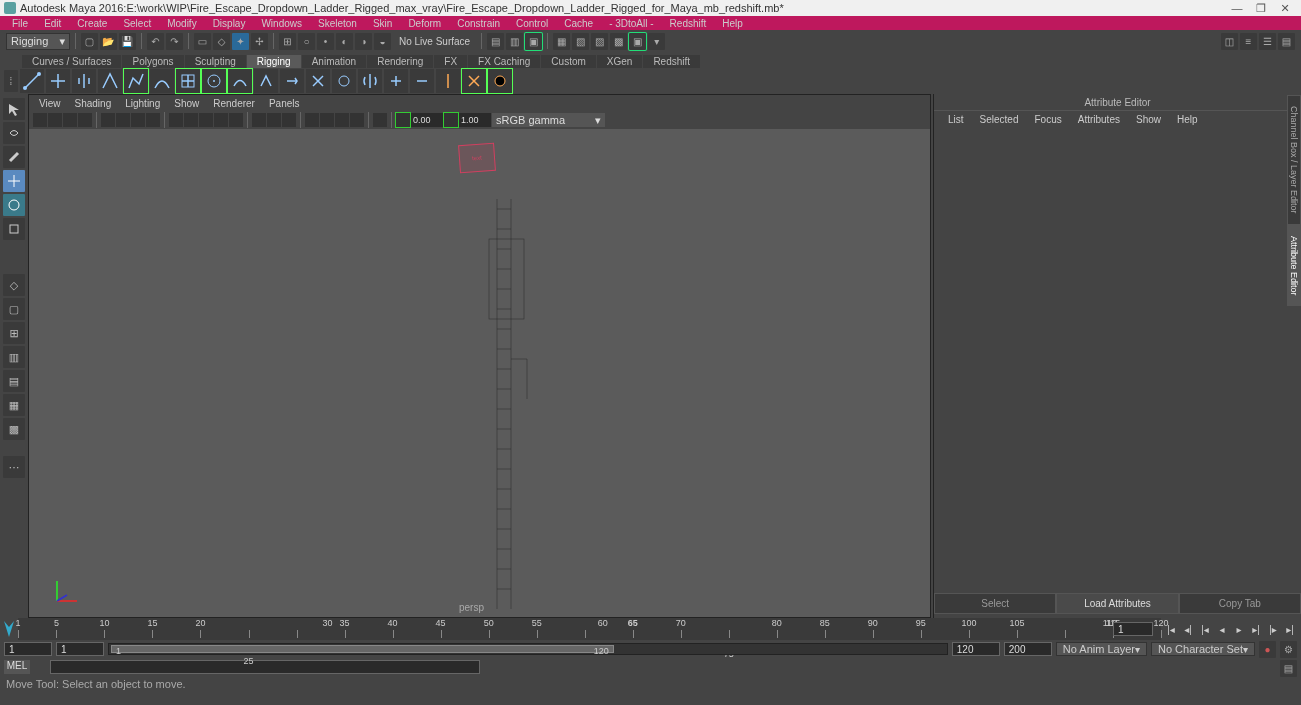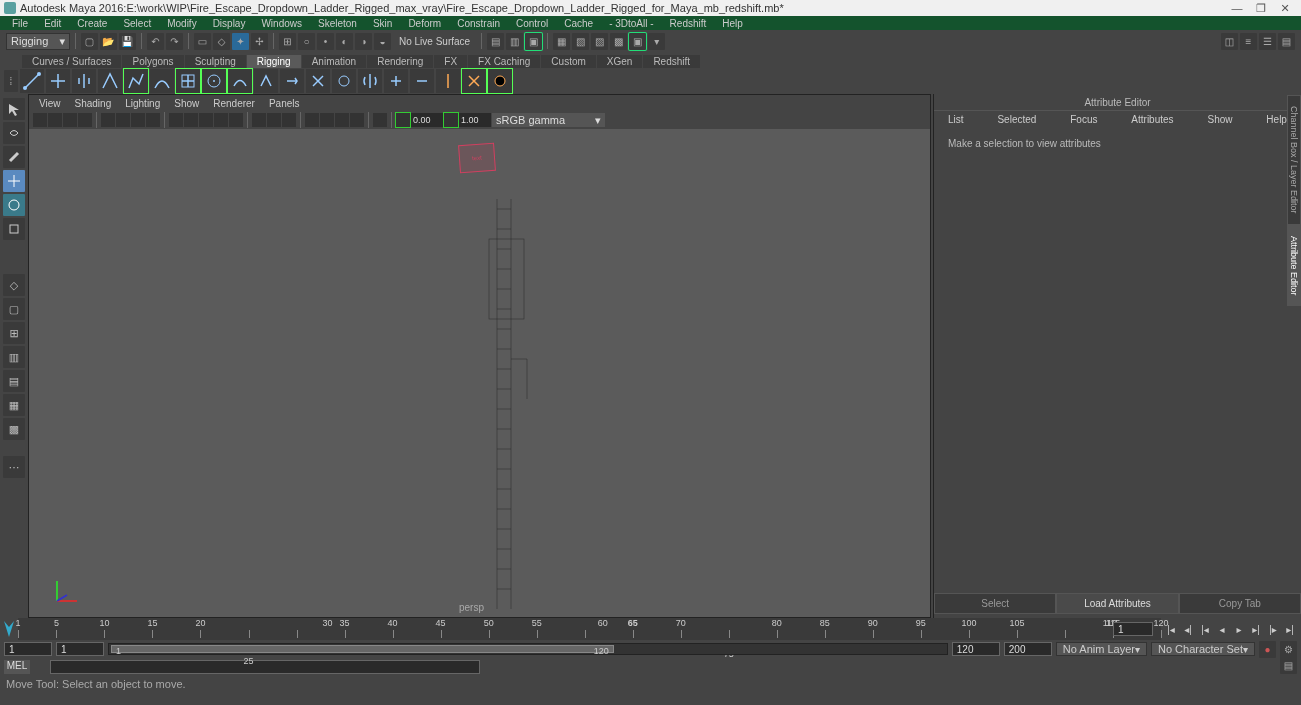--- a/index.html
+++ b/index.html
@@ -1,21 +1,21 @@
 <!DOCTYPE html>
 <html><head>
 <meta charset="utf-8">
 <style>
 * { margin: 0; padding: 0; box-sizing: border-box; font-family: "Segoe UI", Arial, sans-serif; font-size: 11px; user-select: none; }
 body { width: 1301px; height: 705px; background: #444444; color: #bbb; overflow: hidden; position: relative; }
 .titlebar { height: 16px; background: #f0f0f0; color: #333; display: flex; align-items: center; padding: 0 4px; font-size: 10px; }
 .titlebar .icon { width: 12px; height: 12px; background: #5aa0a0; border-radius: 2px; margin-right: 4px; }
 .titlebar .spacer { flex: 1; }
 .titlebar .winbtn { width: 24px; text-align: center; font-size: 11px; color: #555; cursor: pointer; }
-.menubar { height: 14px; background: #14532d; display: flex; align-items: center; gap: 0; padding: 0 4px; }
+.menubar { height: 14px; background: #be185d; display: flex; align-items: center; gap: 0; padding: 0 4px; }
 .menubar .mitem { padding: 0 8px; color: #ccc; font-size: 10px; cursor: pointer; }
 .toolbar1 { height: 22px; background: #444; display: flex; align-items: center; padding: 2px 6px; gap: 2px; }
 .workspace-dd { width: 64px; height: 17px; background: #555; color: #ddd; display: flex; align-items: center; padding: 0 4px; font-size: 10px; border: 1px solid #333; }
 .tbicon { width: 17px; height: 17px; background: #3a3a3a; display: inline-flex; align-items: center; justify-content: center; font-size: 10px; color: #aaa; cursor: pointer; border-radius: 1px; }
 .tbicon.green { box-shadow: 0 0 0 1px #2d7; }
 .tbicon.sel { background: #2a6a9a; }
 .sep { width: 1px; height: 16px; background: #666; margin: 0 3px; }
 .shelftabs { height: 16px; background: #444; display: flex; align-items: flex-end; gap: 1px; padding-left: 22px; }
 .shelftabs .stab { padding: 1px 10px; background: #3a3a3a; color: #bbb; font-size: 10px; cursor: pointer; }
 .shelftabs .stab.active { background: #5a5a5a; color: #fff; }
@@ -37,41 +37,41 @@
 .vptool .vticon { width: 14px; height: 14px; background: #333; cursor: pointer; }
 .vptool .numfield { width: 32px; height: 14px; background: #2a2a2a; color: #ddd; font-size: 9px; padding: 0 2px; display: flex; align-items: center; }
 .vptool .dd { height: 14px; background: #555; color: #ddd; font-size: 9px; padding: 0 4px; display: flex; align-items: center; }
 .viewport { flex: 1; background: #5b5b5b; position: relative; overflow: hidden; }
 .viewport .badge { position: absolute; top: 15px; left: 430px; width: 36px; height: 28px; border: 1px solid #d04060; background: rgba(200,60,90,.15); color:#d04060; font-size:6px; display:flex; align-items:center; justify-content:center; transform: rotate(-4deg); }
 .viewport .ladder { position: absolute; top: 70px; left: 450px; width: 55px; height: 410px; }
 .viewport .persp { position: absolute; bottom: 4px; left: 430px; color: #aaa; font-size: 10px; }
 .viewport .axis { position: absolute; bottom: 12px; left: 24px; }
 .rightpane { width: 368px; background: #444; position: relative; border-left: 1px solid #222; }
 .attr-title { text-align: center; font-size: 10px; color: #bbb; padding: 3px 0 2px 0; background: #444; border-bottom: 1px solid #555; }
-.attr-menu { display: flex; gap: 0; padding: 3px 6px; justify-content: space-between; }
+.attr-menu { display: flex; gap: 0; padding: 3px 6px; }
 .attr-menu .am { padding: 0 8px; font-size: 10px; color: #ccc; cursor: pointer; }
 .attr-msg { padding: 10px 14px; color: #bbb; font-size: 10px; }
 .attr-tabs { position: absolute; bottom: 4px; left: 0; right: 0; display: flex; }
 .attr-tabs .atab { flex: 1; text-align: center; padding: 4px 0; background: #3a3a3a; border: 1px solid #555; color: #999; font-size: 10px; cursor: pointer; }
 .attr-tabs .atab.active { background: #4a4a4a; color: #ddd; }
 .righttabs { position: absolute; right: 0; top: 95px; width: 14px; display: flex; flex-direction: column; }
 .righttabs .rtab { writing-mode: vertical-rl; padding: 10px 1px; background: #3a3a3a; color: #aaa; font-size: 9px; cursor: pointer; border: 1px solid #555; }
 .righttabs .rtab.active { background: #555; color: #fff; }
 .timeline { height: 22px; background: #444; display: flex; align-items: center; position: relative; }
 .timeline .ruler { flex: 1; position: relative; height: 22px; background: #3a3a3a; margin-right: 140px; }
 .timeline .tick { position: absolute; top: 12px; width: 1px; height: 8px; background: #888; }
 .timeline .tlabel { position: absolute; top: 0; font-size: 9px; color: #ccc; transform: translateX(-50%); }
 .timeline .playctl { position: absolute; right: 4px; display: flex; gap: 3px; }
 .playbtn { width: 14px; height: 14px; display: flex; align-items: center; justify-content: center; color: #ccc; cursor: pointer; font-size: 10px; }
 .rangebar { height: 18px; background: #444; display: flex; align-items: center; gap: 4px; padding: 2px 4px; }
 .rfield { width: 48px; height: 14px; background: #2a2a2a; border: 1px solid #666; color: #ddd; font-size: 10px; padding: 0 4px; display: flex; align-items: center; }
 .rslider { flex: 1; height: 12px; background: #333; position: relative; border: 1px solid #222; }
 .rslider .handle { position: absolute; left: 2px; top: 1px; height: 8px; background: #666; border: 1px solid #888; }
 .rdd { height: 14px; background: #555; color: #ccc; font-size: 10px; padding: 0 6px; display: flex; align-items: center; border: 1px solid #333; }
-.cmdline { height: 18px; background: #444; display: flex; align-items: flex-end; padding: 2px 4px; gap: 20px; }
+.cmdline { height: 18px; background: #444; display: flex; align-items: flex-start; padding: 2px 4px; gap: 20px; }
 .cmdline .lang { width: 26px; height: 14px; background: #555; text-align: center; font-size: 10px; color: #ddd; }
 .cmdline .inp { flex: 0 0 430px; height: 14px; background: #2a2a2a; border: 1px solid #666; }
 .statusbar { height: 15px; background: #444; color: #aaa; font-size: 10px; padding: 1px 6px; display: flex; align-items: center; }
 </style>
 </head>
 <body>
 
 <div class="titlebar">
   <span class="icon"></span>
   <span>Autodesk Maya 2016</span>
@@ -407,21 +407,20 @@
   <div class="rightpane">
     <div class="attr-title">Attribute Editor</div>
     <div class="attr-menu">
       <span class="am">List</span>
       <span class="am">Selected</span>
       <span class="am">Focus</span>
       <span class="am">Attributes</span>
       <span class="am">Show</span>
       <span class="am">Help</span>
     </div>
-    <div class="attr-msg">Make a selection to view attributes</div>
     <div class="attr-tabs">
       <span class="atab">Select</span>
       <span class="atab active">Load Attributes</span>
       <span class="atab">Copy Tab</span>
     </div>
   </div>
 
   <div class="righttabs">
     <span class="rtab">Channel Box / Layer Editor</span>
     <span class="rtab active">Attribute Editor</span>

